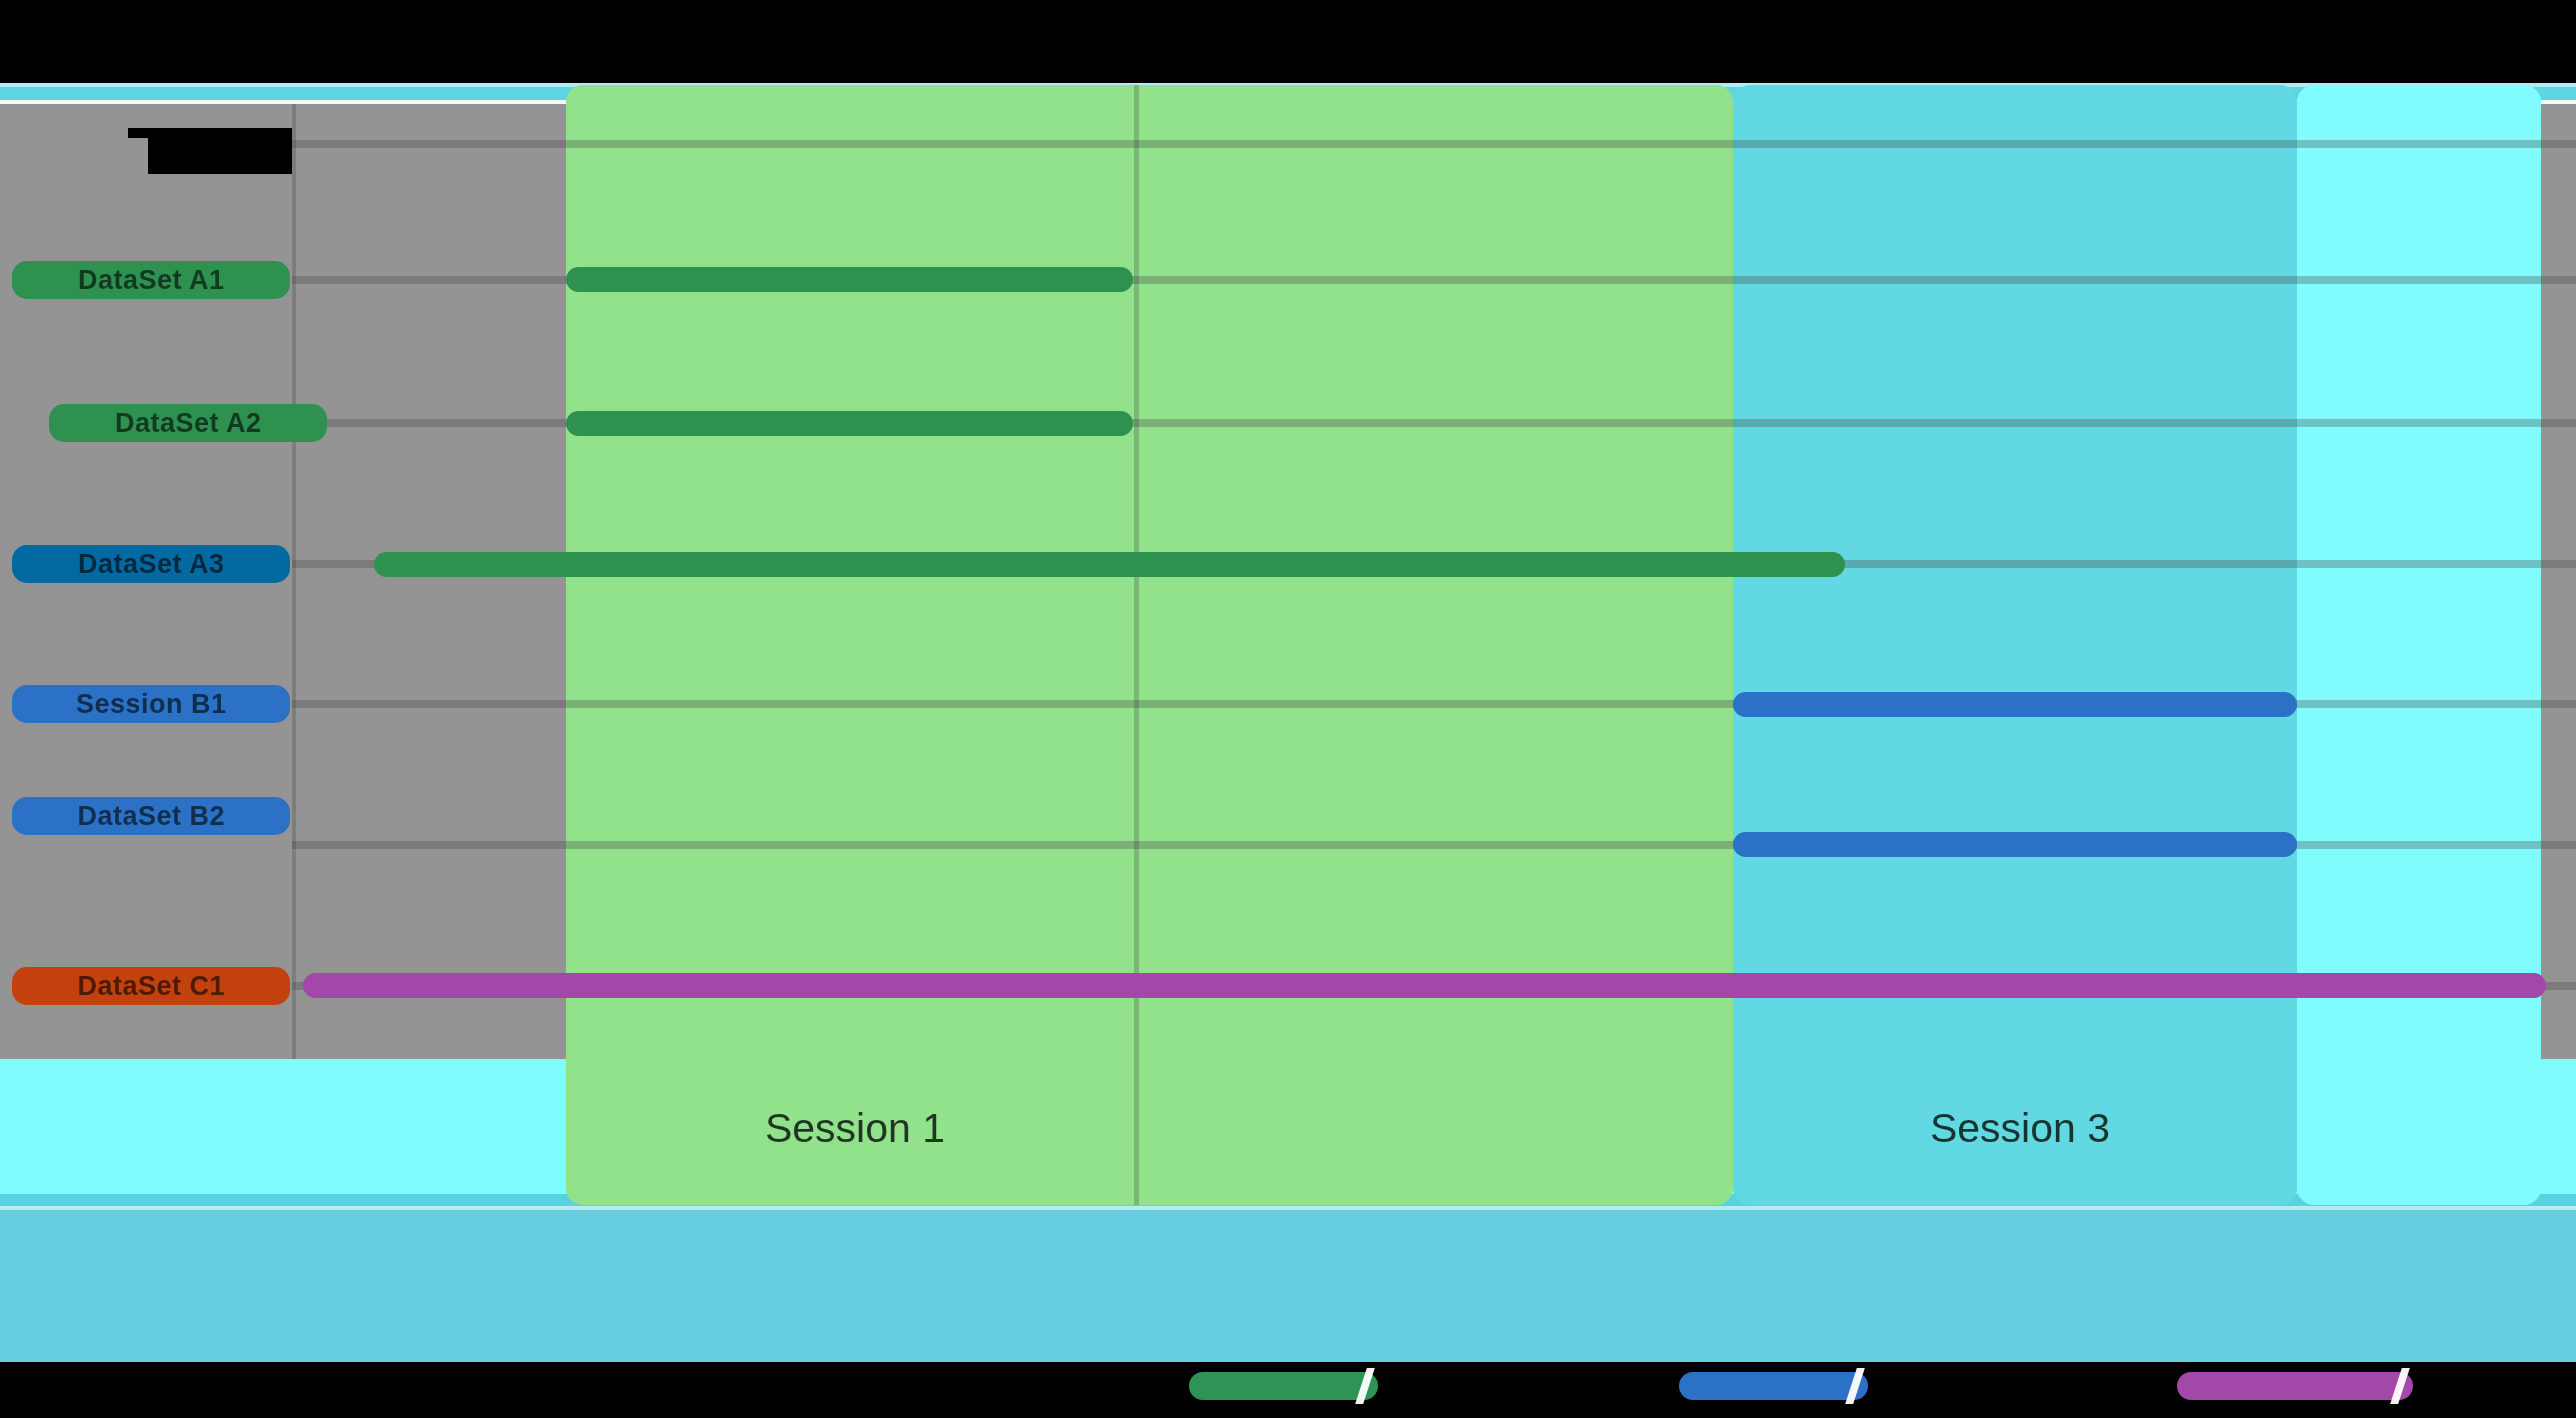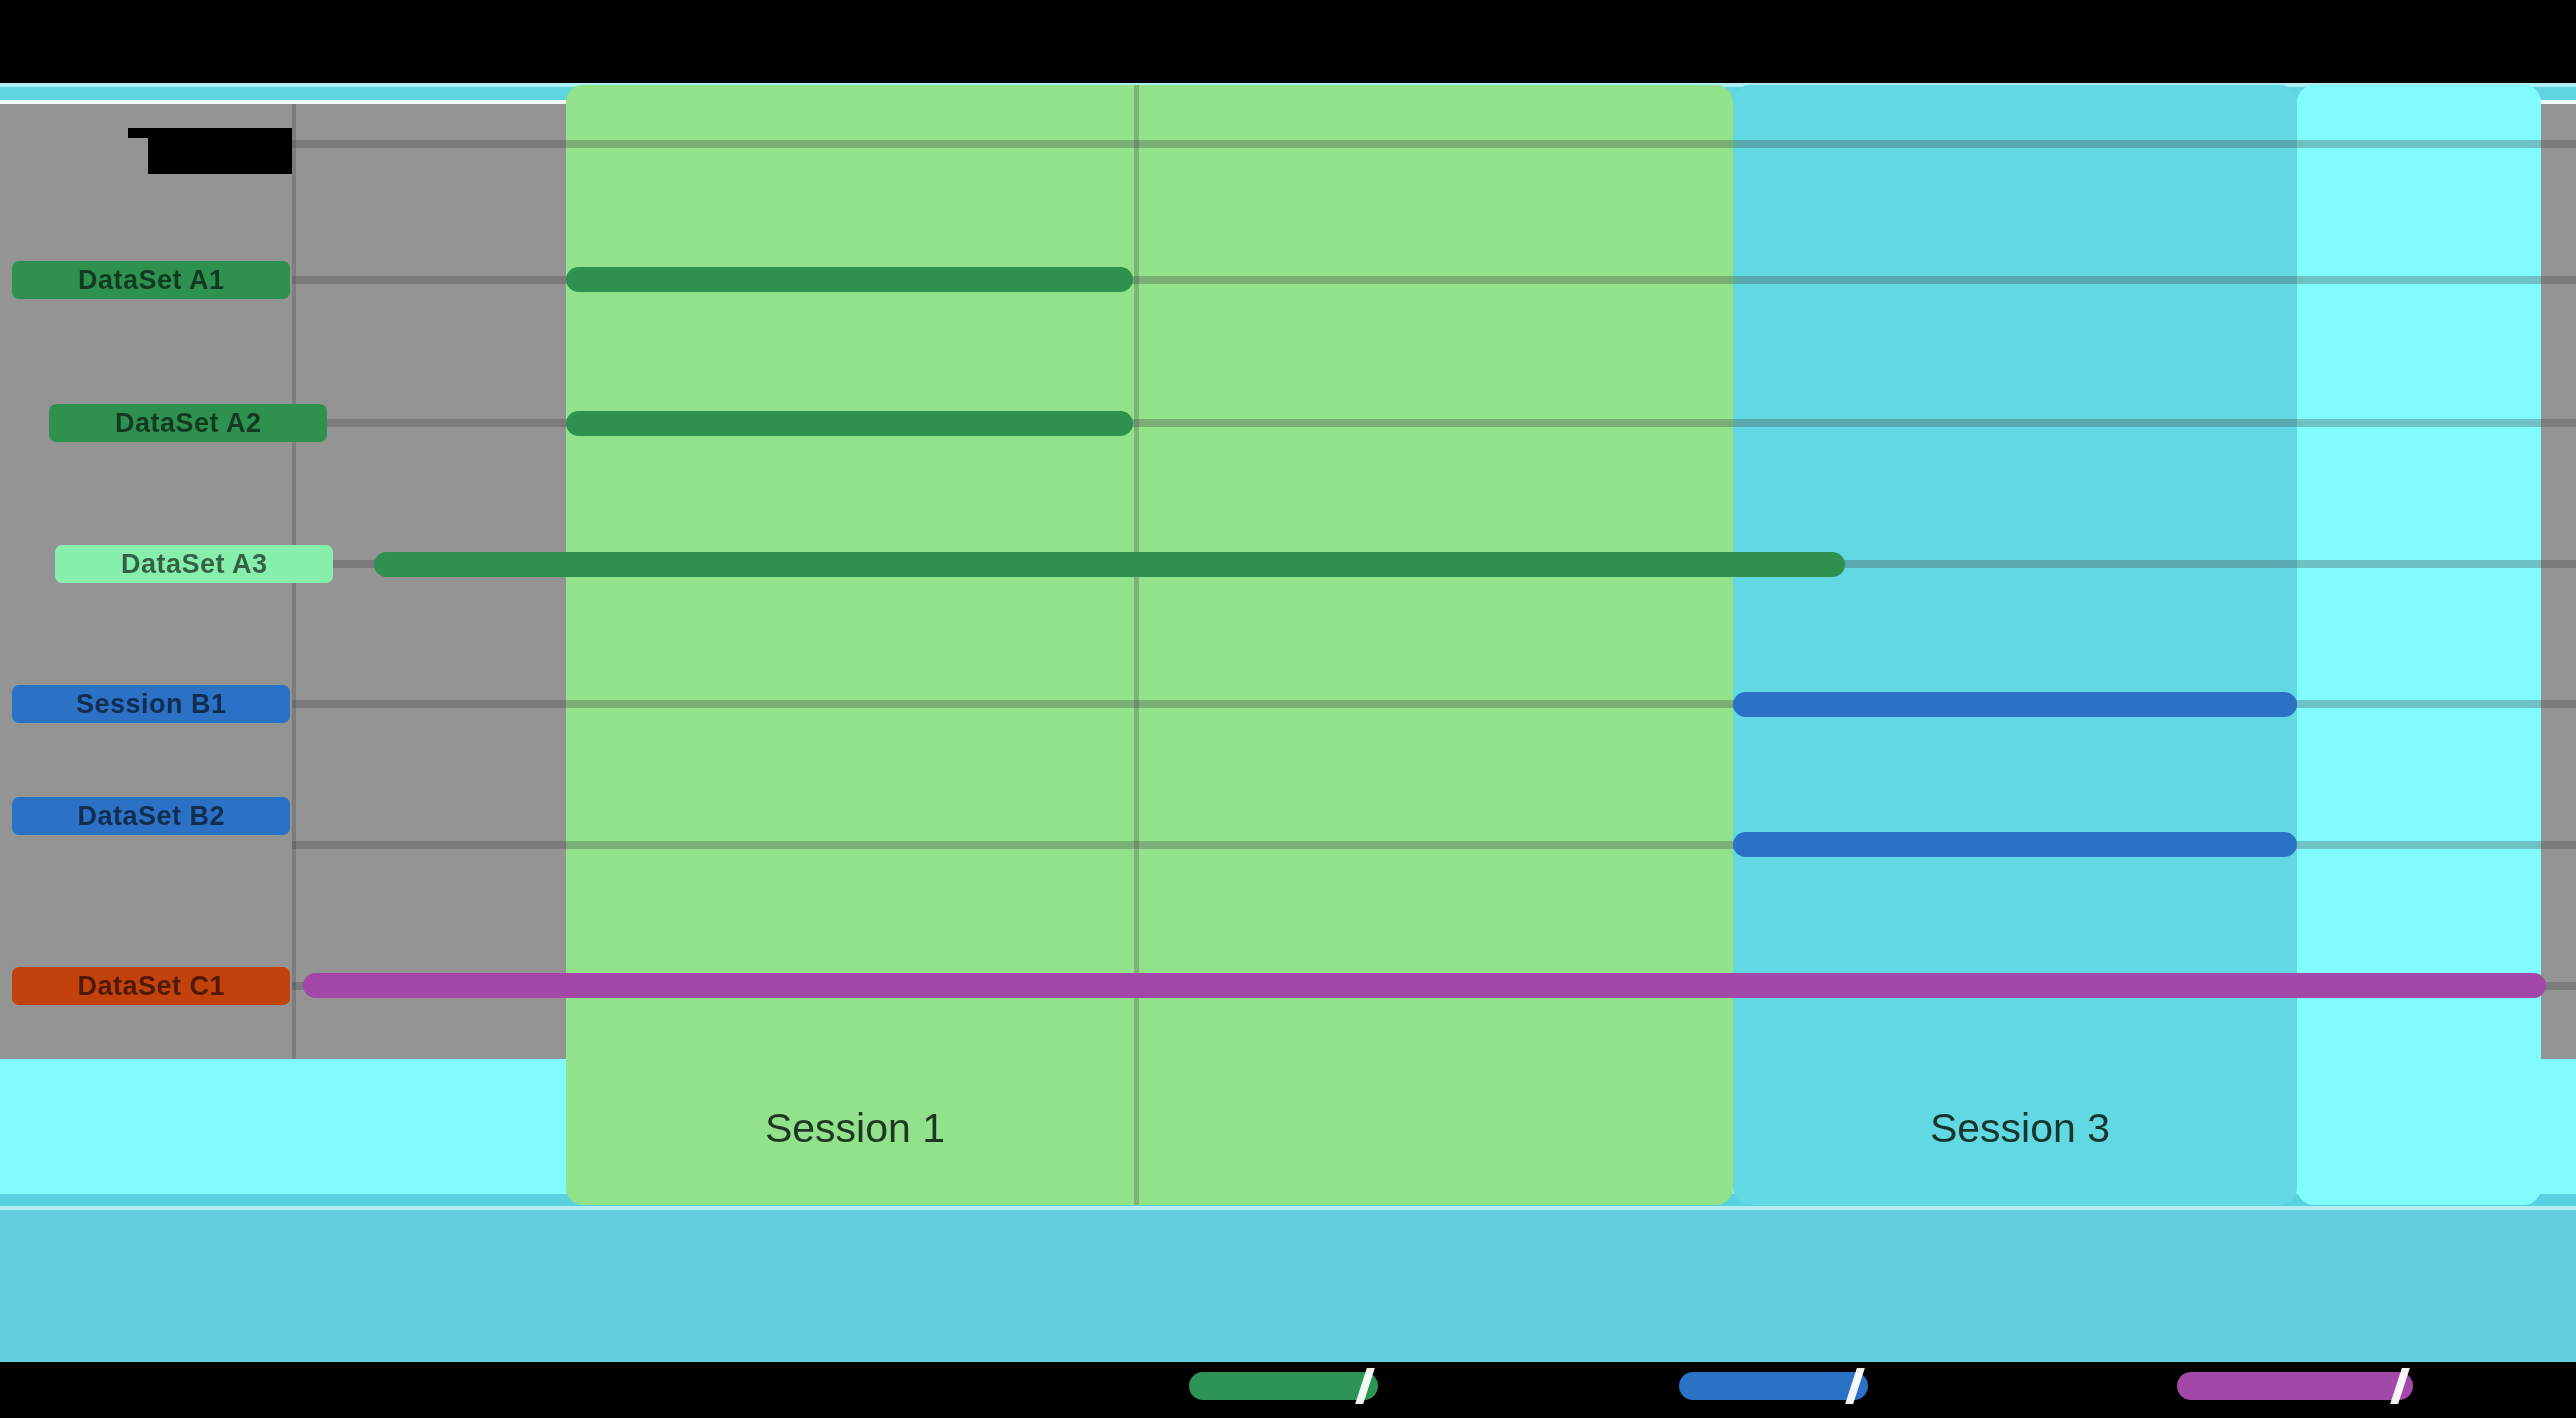--- a/index.html
+++ b/index.html
@@ -12,21 +12,21 @@
   .white-line{left:0;top:100px;width:2576px;height:3.8px;background:#f2f9f8;z-index:1;}
   .gray-panel{left:0;top:104px;width:2576px;height:955px;background:#949494;z-index:2;}
   .session-band{top:85px;height:1120px;border-radius:17px;z-index:3;}
   .pre-footer{left:0;top:1194px;width:2576px;height:12.2px;background:#57d2de;z-index:1;}
   .footer-hl{left:0;top:1206px;width:2576px;height:3.8px;background:#b5ecef;z-index:2;}
   .footer-band{left:0;top:1210px;width:2576px;height:152px;background:#63cedd;z-index:4;}
   .bottom-black{left:0;top:1362px;width:2576px;height:57px;background:#000;z-index:5;}
   .gridline{background:rgba(70,70,70,0.32);z-index:4;}
   .vline{background:rgba(70,70,70,0.28);z-index:4;}
   .bar{height:25px;border-radius:13px;z-index:5;}
-  .badge{left:12.2px;width:278px;height:38px;border-radius:7px;z-index:6;
+  .badge{left:12.2px;width:278px;height:38px;border-radius:15px;z-index:6;
          display:flex;align-items:center;justify-content:center;
          font-weight:700;font-size:27px;color:rgba(0,0,0,0.6);letter-spacing:0.5px;}
   .session-label{top:1104px;width:300px;height:49px;line-height:49px;text-align:center;
          font-size:41px;color:rgba(10,25,15,0.85);z-index:6;}
   .time-box{left:148px;top:128px;width:144px;height:46px;background:#000;z-index:7;
          color:#000;font-size:38px;font-weight:700;line-height:46px;text-align:center;}
   .time-crossbar{left:128px;top:128px;width:49px;height:10.3px;background:#000;z-index:7;}
   .legend-swatch{top:1372px;height:28px;border-radius:14px;z-index:9;}
   .legend-slash{top:1368px;width:7.5px;height:36px;background:#fff;transform:skewX(-18deg);z-index:10;opacity:0.95;}
 </style>
@@ -60,21 +60,21 @@
       <div class="bar" style="left: 566px; top: 267px; width: 567px; background: rgb(46, 145, 80);"></div>
       <div class="bar" style="left: 566px; top: 411px; width: 567px; background: rgb(46, 145, 80);"></div>
       <div class="bar" style="left: 374px; top: 552px; width: 1471px; background: rgb(46, 145, 80);"></div>
       <div class="bar" style="left: 1733px; top: 692px; width: 564px; background: rgb(43, 113, 197);"></div>
       <div class="bar" style="left: 1733px; top: 832px; width: 564px; background: rgb(43, 113, 197);"></div>
       <div class="bar" style="left: 303px; top: 973px; width: 2243px; background: rgb(163, 71, 169);"></div>
     </div>
   <div id="badges">
       <div class="badge" style="top: 261px; background: rgb(46, 145, 80);">DataSet A1</div>
       <div class="badge" style="top: 404px; background: rgb(46, 145, 80); margin-left: 37px;">DataSet A2</div>
-      <div class="badge" style="top: 545px; background: #86efac; margin-left: 43px;">DataSet A3</div>
+      <div class="badge" style="top: 545px; background: #0369a1;">DataSet A3</div>
       <div class="badge" style="top: 685px; background: rgb(43, 113, 197);">Session B1</div>
       <div class="badge" style="top: 797px; background: rgb(43, 113, 197);">DataSet B2</div>
       <div class="badge" style="top: 967px; background: #c2410c;">DataSet C1</div>
     </div>
 
   <div class="pre-footer"></div>
   <div class="footer-hl"></div>
   <div class="footer-band"></div>
   <div class="bottom-black"></div>
 

